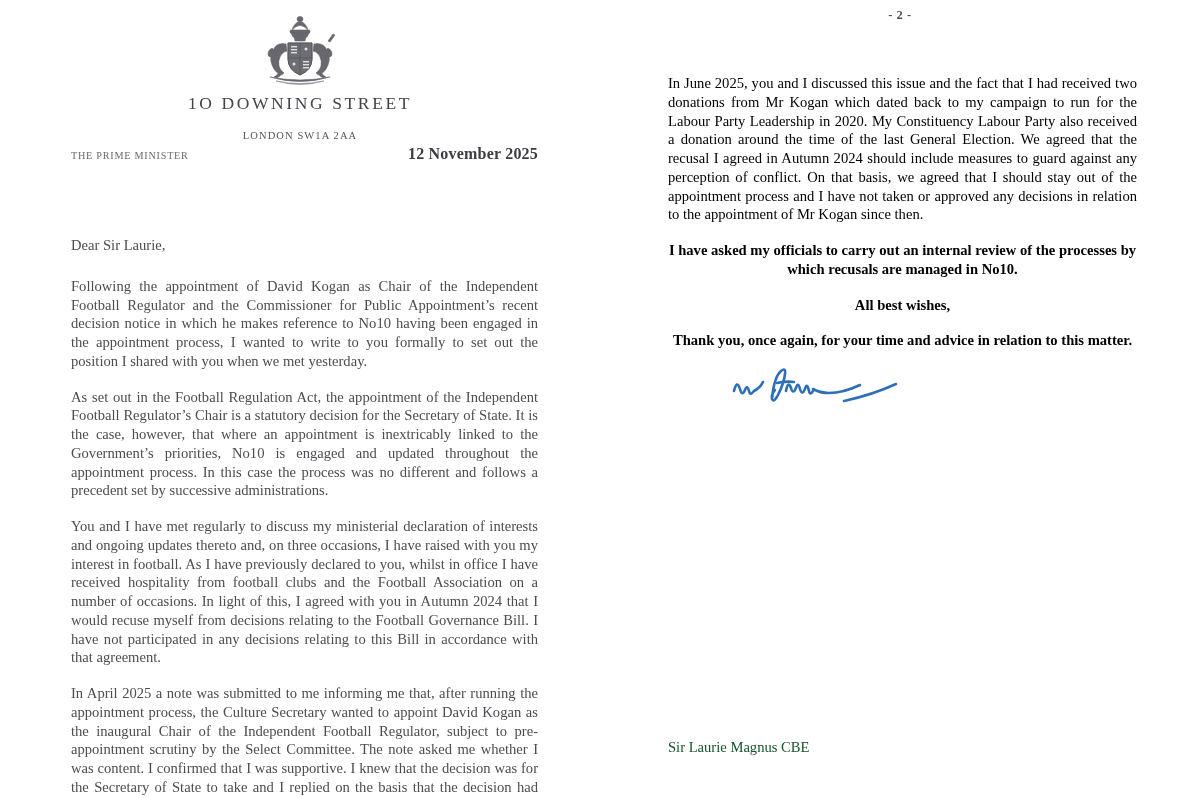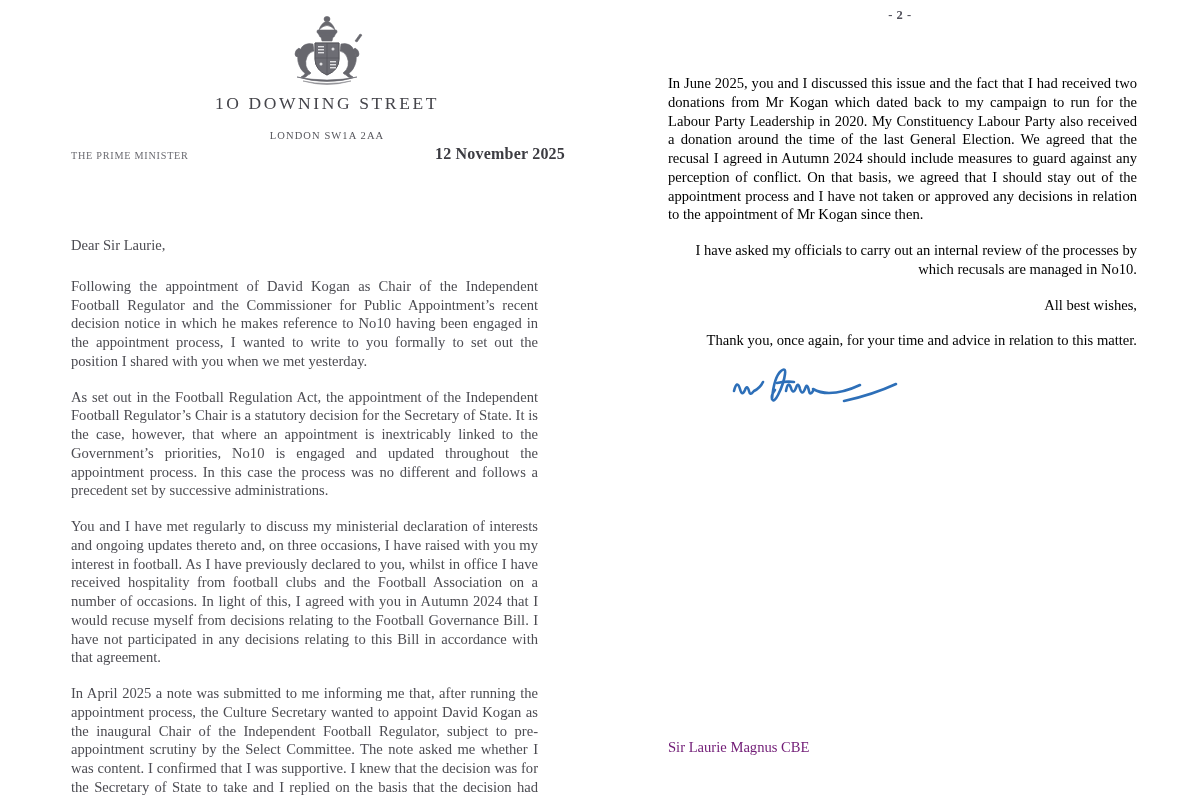--- a/index.html
+++ b/index.html
@@ -20,21 +20,20 @@
     position: absolute;
     top: 0;
     background: #ffffff;
     height: 798px;
   }
 
   
   #page-one {
     left: 0;
     width: 600px;
-    padding-left: 27px;
   }
   #page-two {
     left: 600px;
     width: 600px;
   }
 
   .letterhead {
     text-align: center;
     padding-top: 14px;
   }
@@ -119,37 +118,37 @@
   .body-block-two {
     position: absolute;
     left: 68px;
     width: 469px;
     top: 74px;
     font-size: 14.6px;
     line-height: 1.285;
     text-align: justify;
     color: #000000;
   }
-  .left-align { text-align: right; }
+  .left-align { text-align: center; font-weight: bold; }
 
   .signature-wrap {
     position: absolute;
     left: 128px;
     top: 357px;
     width: 290px;
     height: 60px;
   }
   .signature-wrap svg { display: block; }
 
   .closing-name {
     position: absolute;
     left: 68px;
     top: 739px;
     font-size: 14.6px;
-    color: #701a75;
+    color: #14532d;
   }
 </style>
 </head>
 <body>
 
 <div class="sheet" id="page-one">
 
   <div class="letterhead">
 
     <svg class="crest" viewBox="0 0 104 74">

